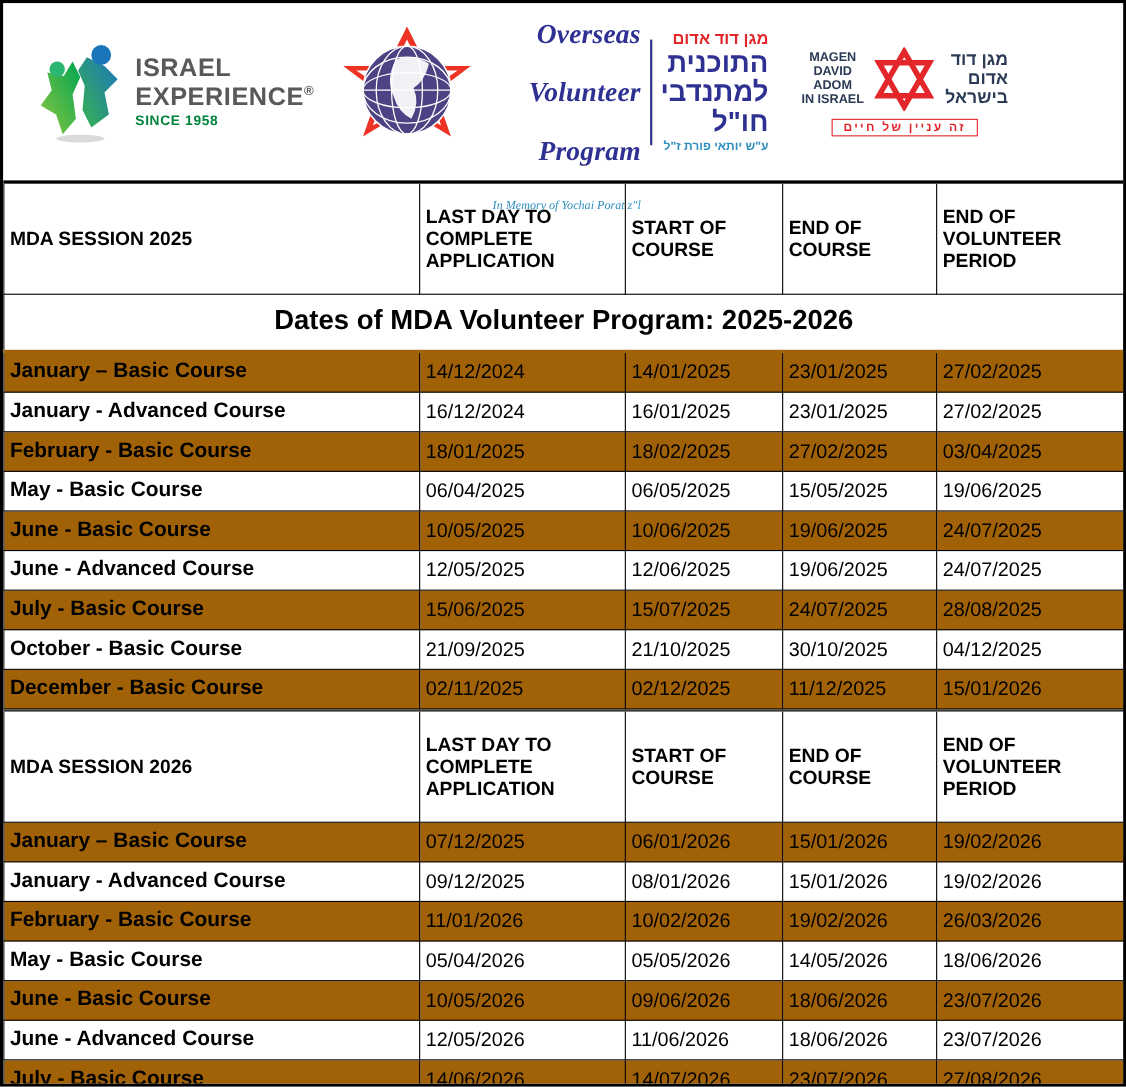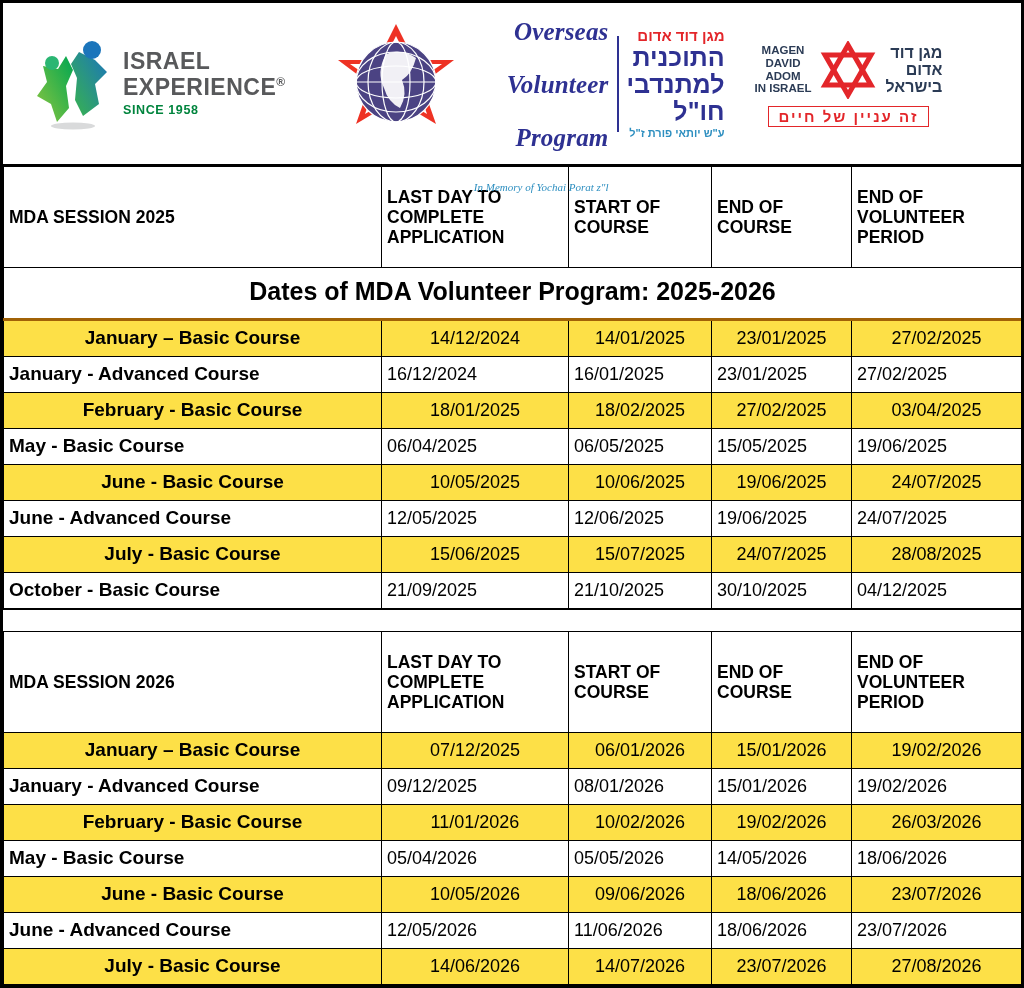--- a/index.html
+++ b/index.html
@@ -23,21 +23,21 @@
     border-bottom:3px solid #000;
     display:flex;align-items:center;
     padding:0 14px;
     box-sizing:border-box;
     background:#fff;
     position:relative;
   }
   .logo{display:flex;align-items:center;}
 
   
-  .ie{margin-left:16px;margin-right:26px;}
+  .ie{margin-left:16px;}
   .ie-mark{width:78px;height:92px;position:relative;margin-right:12px;}
   .ie-text{display:flex;flex-direction:column;line-height:1;}
   .ie-l1,.ie-l2{
     font-weight:bold;font-size:23px;color:#58595b;letter-spacing:.5px;
   }
   .ie-l2{margin-top:3px;}
   .ie-reg{font-size:12px;vertical-align:super;}
   .ie-since{
     font-size:12.5px;font-weight:bold;color:#00843d;margin-top:5px;letter-spacing:.6px;
   }
@@ -73,21 +73,21 @@
   .mdai-en{
     font-size:11.5px;font-weight:bold;color:#2b3b55;line-height:1.12;text-align:center;margin-right:6px;
   }
   .mdai-star{width:62px;height:58px;position:relative;}
   .mdai-he{
     font-size:16px;font-weight:bold;color:#2b3b55;line-height:1.08;
     text-align:right;margin-left:6px;direction:rtl;
   }
   .mdai-strip{
     margin-top:7px;border:1.5px solid #e3262a;color:#e3262a;
-    font-size:15px;font-weight:bold;padding:1px 10px;direction:rtl;letter-spacing:2px;
+    font-size:11px;font-weight:bold;padding:1px 10px;direction:rtl;letter-spacing:2px;
   }
 
   
   .tables{flex:1 1 auto;display:flex;flex-direction:column;overflow:hidden;}
 
   table{border-collapse:collapse;width:100%;table-layout:fixed;}
   col.c0{width:378px;}
   col.c1{width:187px;}
   col.c2{width:143px;}
   col.c3{width:140px;}
@@ -116,21 +116,21 @@
 
   tbody td{
     border:1.2px solid #000;
     font-size:18px;color:#000;
     padding:2px 5px;
     height:31px;
     line-height:1.1;
     white-space:nowrap;
   }
   tbody td.name{font-weight:bold;font-size:19px;}
-  tbody tr.teal td{background:#fde047;text-align:center;}
+  tbody tr.teal td{background:#a16207;}
   tbody tr.plain td{background:#ffffff;}
 
   .gap-row{
     height:26px;
     border-left:none;border-right:none;
     border-top:1.2px solid #000;
     border-bottom:1.5px solid #000;
     background:#fff;
   }
 </style>
@@ -301,20 +301,27 @@
           <td>24/07/2025</td>
           <td>28/08/2025</td>
         </tr>
         <tr class="plain">
           <td class="name">October - Basic Course</td>
           <td>21/09/2025</td>
           <td>21/10/2025</td>
           <td>30/10/2025</td>
           <td>04/12/2025</td>
         </tr>
+        <tr class="teal">
+          <td class="name">December - Basic Course</td>
+          <td>02/11/2025</td>
+          <td>02/12/2025</td>
+          <td>11/12/2025</td>
+          <td>15/01/2026</td>
+        </tr>
       </tbody>
     </table>
 
     <div class="gap-row"></div>
 
     <table>
       <colgroup>
           <col class="c0">
           <col class="c1">
           <col class="c2">

